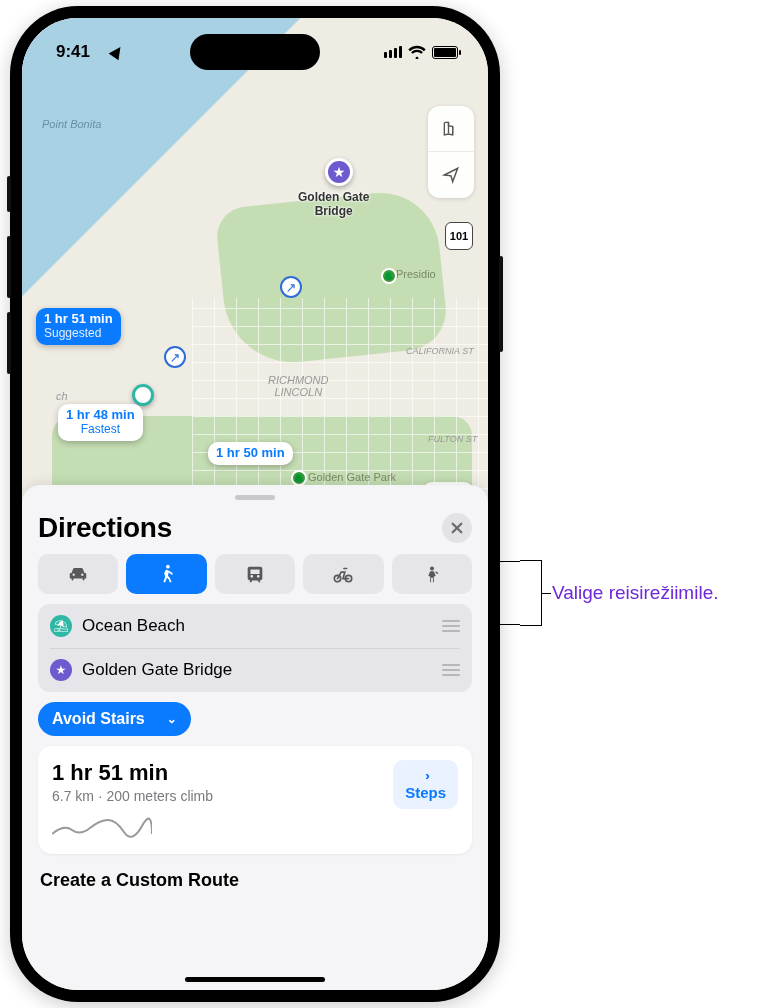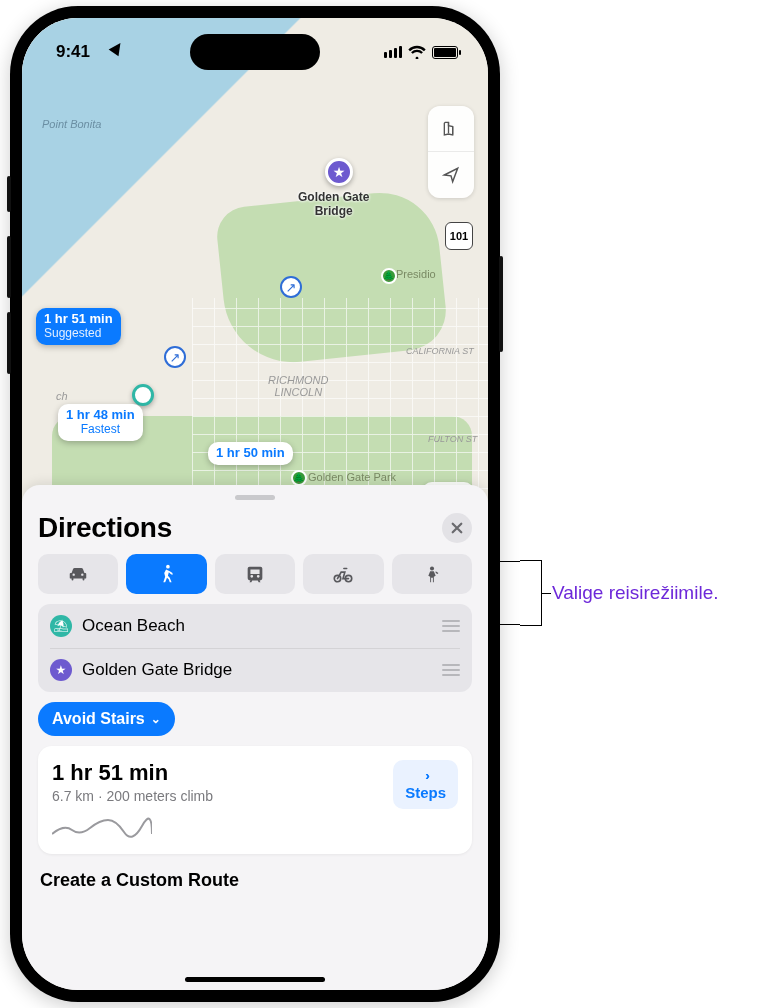--- a/index.html
+++ b/index.html
@@ -60,21 +60,21 @@
     top: 0; left: 0; right: 0;
     height: 56px;
     display: flex;
     justify-content: space-between;
     align-items: center;
     padding: 12px 30px 0 34px;
     z-index: 40;
     font-weight: 600;
     font-size: 17px;
   }
-  .status-left { display: flex; align-items: flex-start; gap: 21px; }
+  .status-left { display: flex; align-items: center; gap: 21px; }
   .status-right { display: flex; align-items: center; gap: 6px; }
   .loc-arrow {
     width: 0; height: 0;
     border-left: 6px solid transparent;
     border-right: 6px solid transparent;
     border-bottom: 12px solid #000;
     transform: rotate(35deg);
   }
   .signal-bars { display:flex; gap:2px; align-items:flex-end; }
   .signal-bars span { width:3px; background:#000; border-radius:1px; display:block; }
@@ -233,21 +233,21 @@
   .wp-icon.end { background:#6d5acf; }
   .wp-label { flex:1; font-size:17px; }
   .wp-handle { display:flex; flex-direction:column; gap:3px; }
   .wp-handle span { width:18px; height:2px; background:#b7b7bb; border-radius:1px; display:block;}
 
   .filter-chip {
     align-self:flex-start;
     background:#0a7aff; color:#fff;
     border-radius:18px; padding:8px 14px;
     font-size:16px; font-weight:600;
-    display:flex; align-items:center; gap:6px;
+    display:flex; align-items:center; gap:22px;
   }
   .filter-chip .chev { font-size:12px; }
 
   .route-card {
     background:#fff; border-radius:14px;
     padding:14px 14px 10px;
     box-shadow:0 1px 3px rgba(0,0,0,0.06);
   }
   .rc-head { display:flex; justify-content:space-between; align-items:flex-start; }
   .rc-time { font-size:22px; font-weight:700; }

